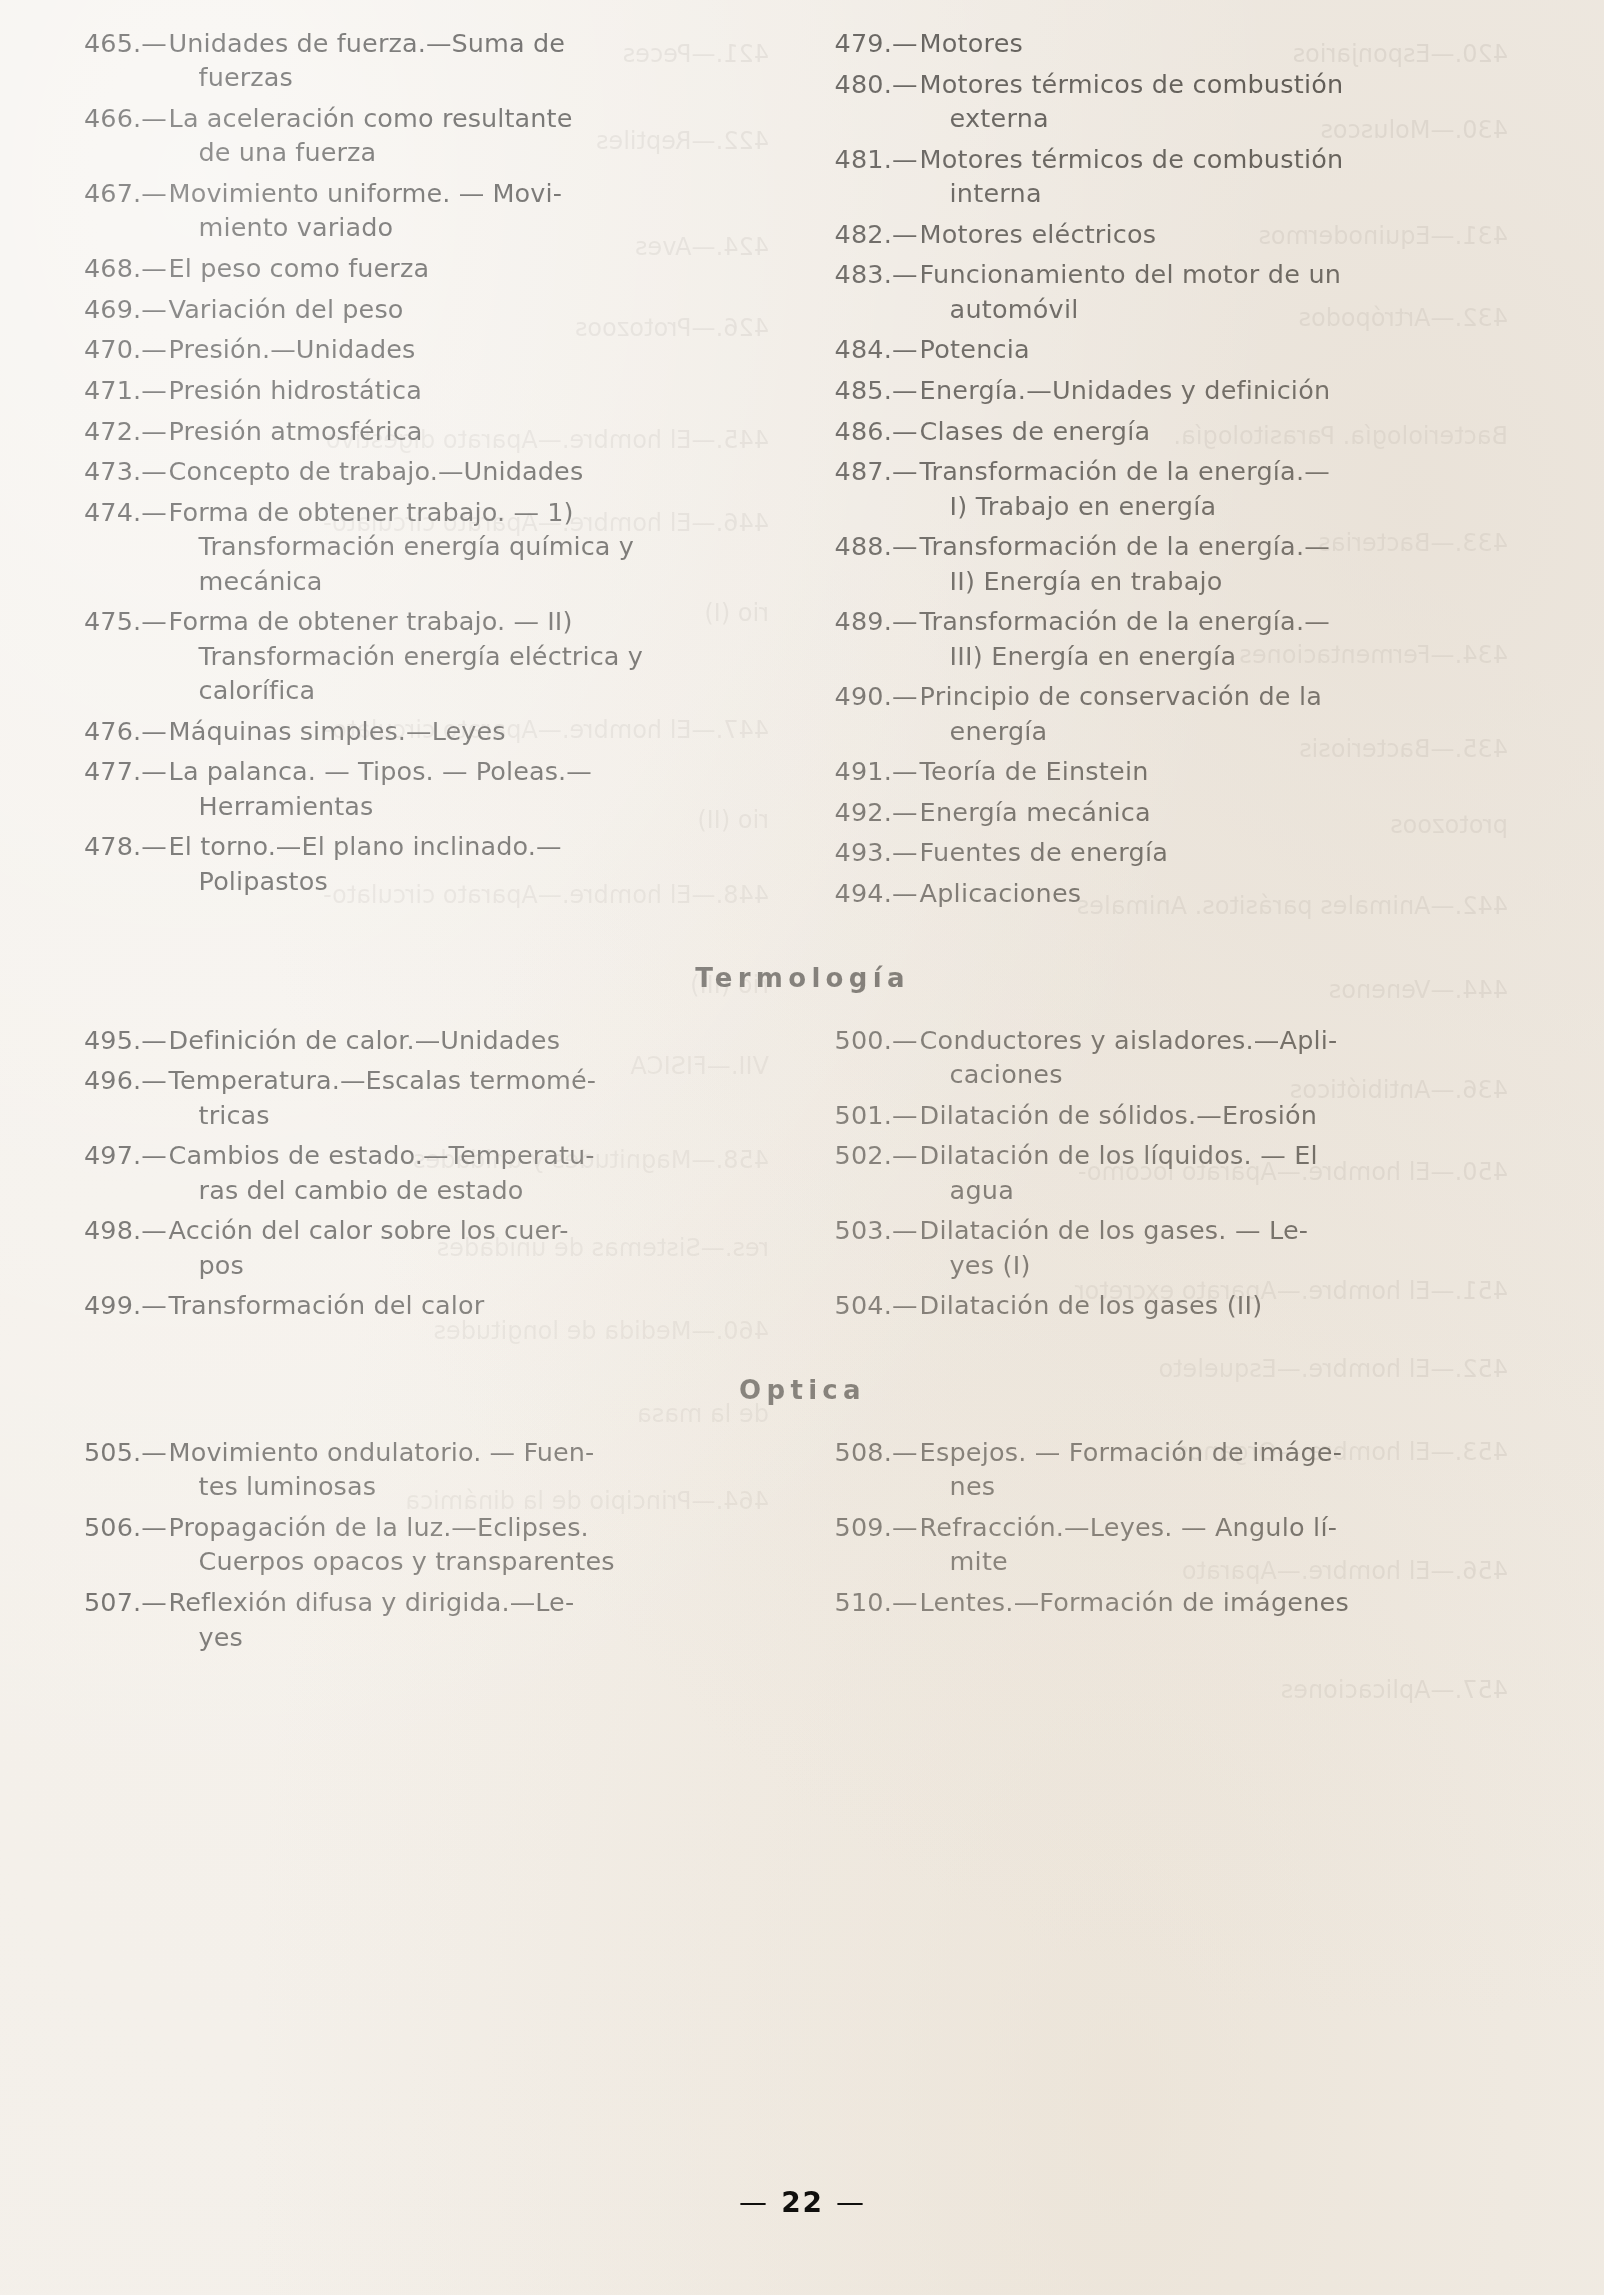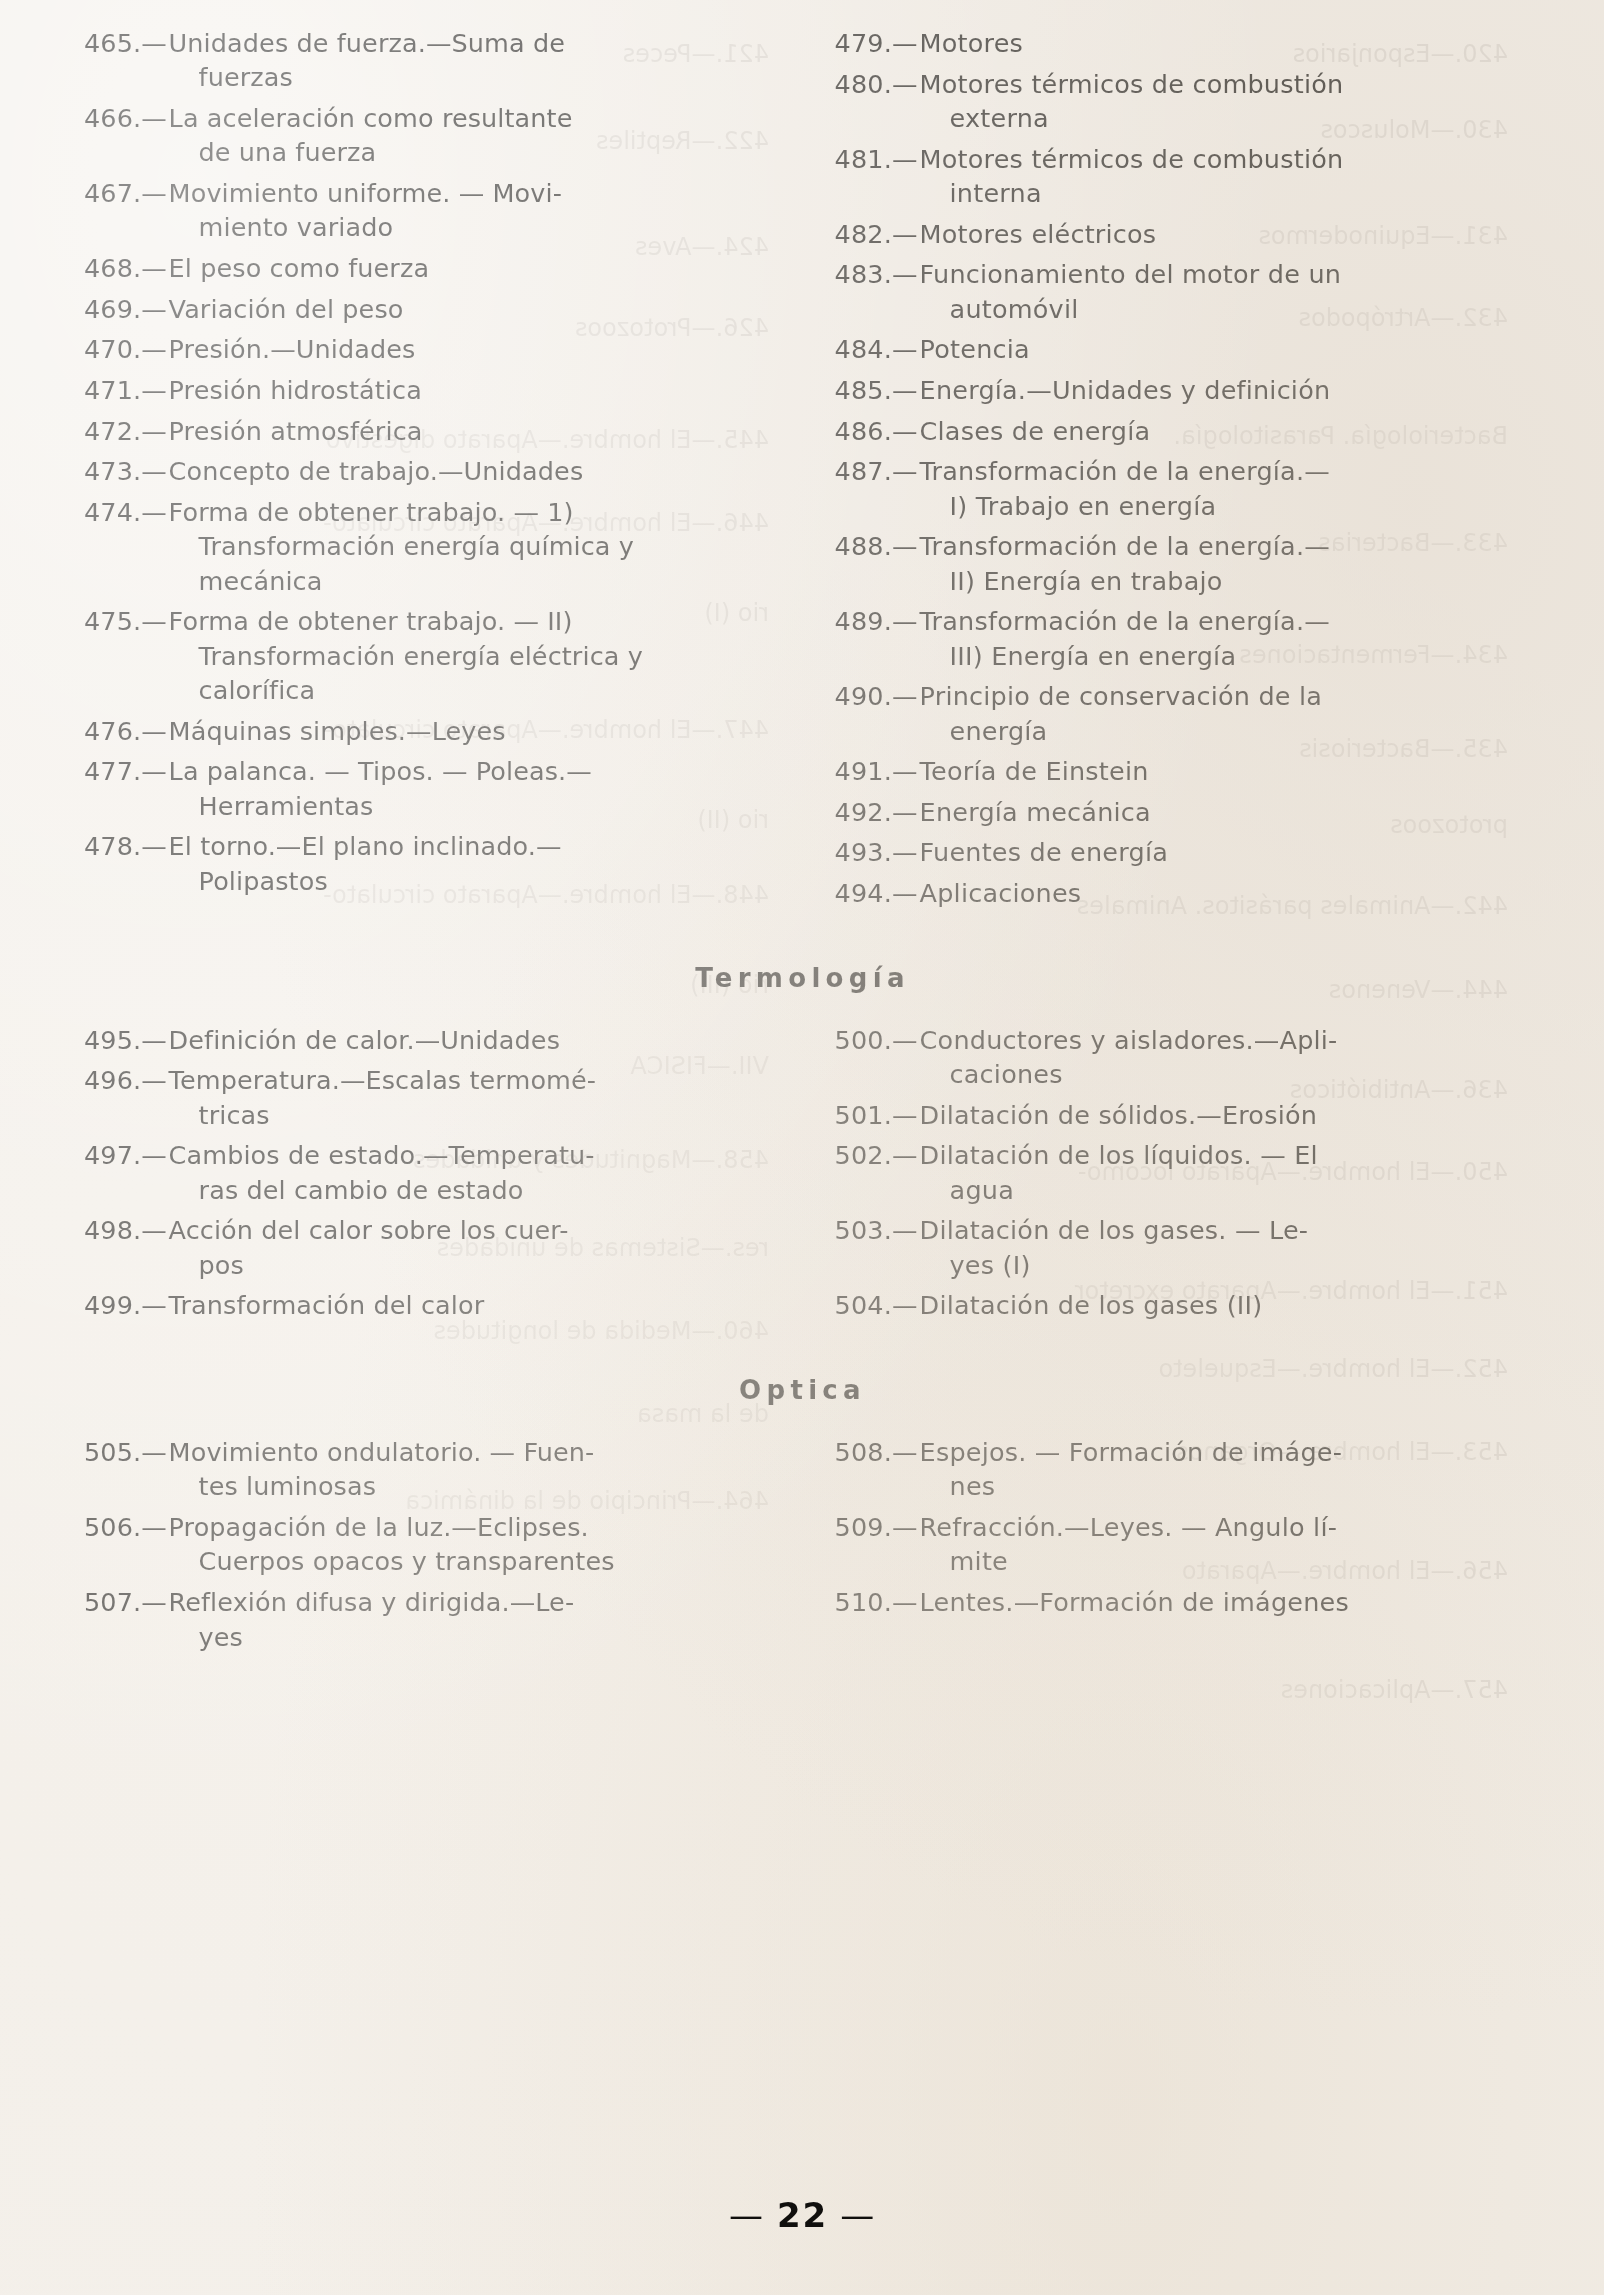--- a/index.html
+++ b/index.html
@@ -96,23 +96,23 @@
     font-weight: bold;
     letter-spacing: 5.3px;
     margin: 46px 0 30px 0;
   }
   .spacer-top { height: 26px; }
 
   .footer {
     position: absolute;
     left: 0;
     right: 0;
-    bottom: 60px;
+    bottom: 76px;
     text-align: center;
-    font-size: 34px;
+    font-size: 28px;
     font-weight: bold;
     letter-spacing: 1.8px;
     z-index: 4;
   }
   .footer .dash {
     display: inline-block;
     padding: 0 12.3px;
     font-weight: normal;
   }
 

